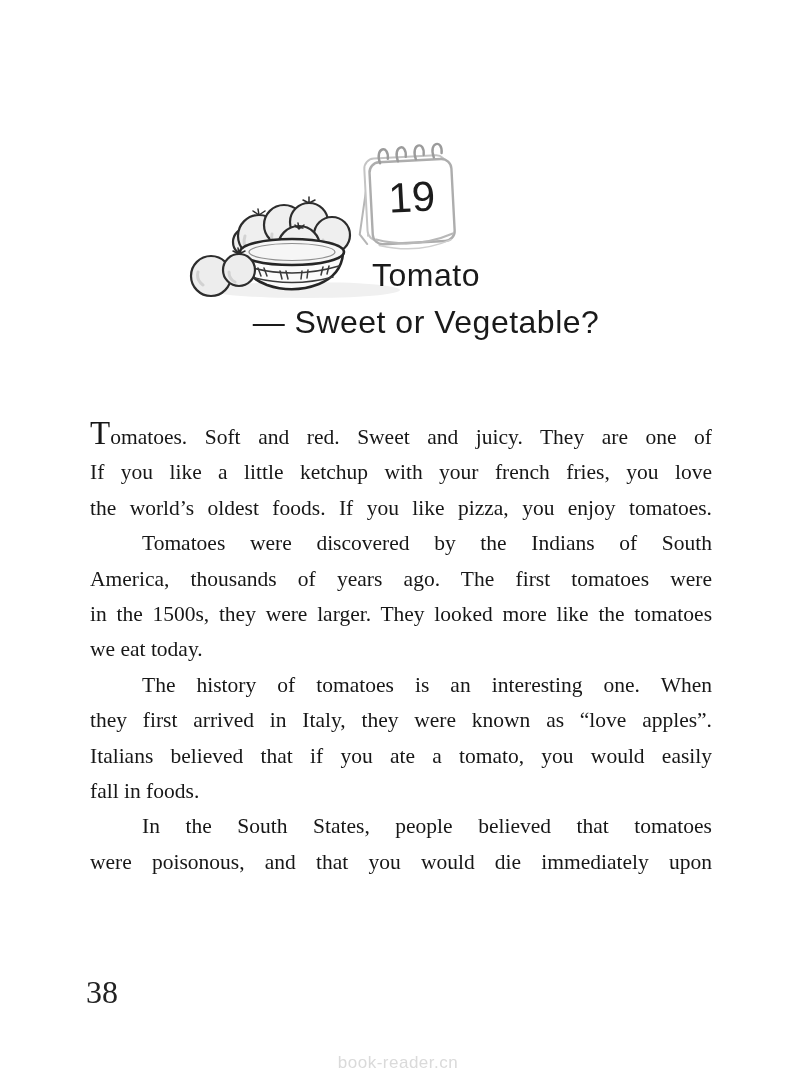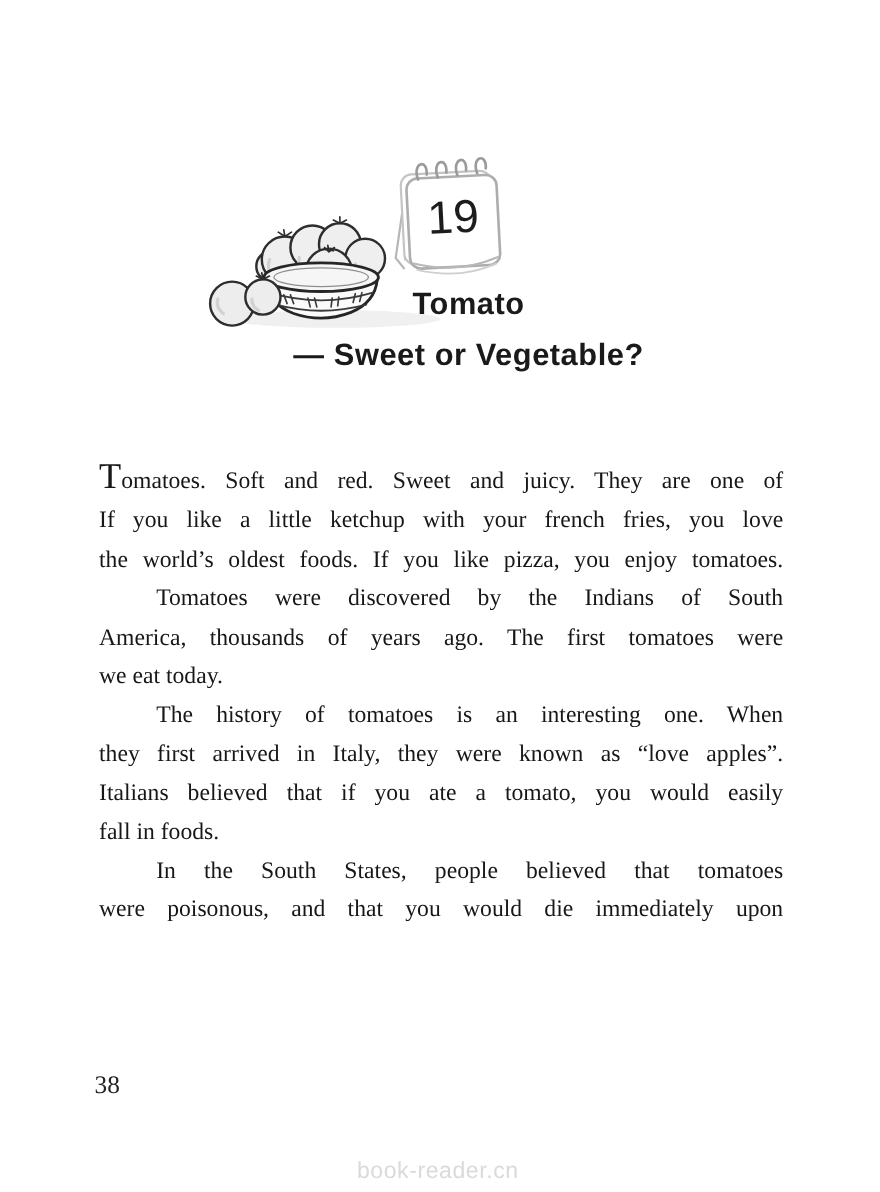--- a/index.html
+++ b/index.html
@@ -23,25 +23,25 @@
   }
 
   
   .title-block {
     position: absolute;
     left: 52px;
     top: 252px;
     width: 748px;
     text-align: center;
     font-family: "Liberation Sans", sans-serif;
-    font-size: 28px;
+    font-size: 32px;
     line-height: 47px;
     color: #1a1a1a;
     letter-spacing: 0.5px;
-    font-weight: 700;
+    font-weight: 400;
   }
 
   
   .body-text {
     position: absolute;
     left: 90px;
     top: 420px;
     width: 622px;
     font-size: 21.5px;
     line-height: 35.4px;
@@ -50,32 +50,32 @@
   .para { margin: 0; }
   .line { text-align: justify; text-align-last: justify; }
   .line.lastline { text-align-last: left; }
   .line.indent { text-indent: 52px; }
   .dropcap { font-size: 33px; line-height: 0; }
 
   .page-number {
     position: absolute;
     left: 86px;
     top: 974px;
-    font-size: 23px;
+    font-size: 32px;
     color: #222222;
   }
 
   .watermark {
     position: absolute;
     left: 0;
     top: 1053px;
     width: 796px;
     text-align: center;
     font-family: "Liberation Sans", sans-serif;
-    font-size: 21px;
+    font-size: 17px;
     color: #dadada;
     letter-spacing: 0.5px;
   }
 
   .cal-day {
     font-family: "Liberation Sans", sans-serif;
     font-size: 42px;
     fill: #1c1c1c;
   }
 </style>
@@ -168,20 +168,21 @@
 
   <div class="body-text">
       <div class="para">
         <div class="line"><span class="dropcap">T</span>omatoes. Soft and red. Sweet and juicy. They are one of</div>
         <div class="line">If you like a little ketchup with your french fries, you love</div>
         <div class="line">the world’s oldest foods. If you like pizza, you enjoy tomatoes.</div>
       </div>
       <div class="para">
         <div class="line indent">Tomatoes were discovered by the Indians of South</div>
         <div class="line">America, thousands of years ago. The first tomatoes were</div>
+        <div class="line">in the 1500s, they were larger. They looked more like the tomatoes</div>
         <div class="line lastline">we eat today.</div>
       </div>
       <div class="para">
         <div class="line indent">The history of tomatoes is an interesting one. When</div>
         <div class="line">they first arrived in Italy, they were known as “love apples”.</div>
         <div class="line">Italians believed that if you ate a tomato, you would easily</div>
         <div class="line lastline">fall in foods.</div>
       </div>
       <div class="para">
         <div class="line indent">In the South States, people believed that tomatoes</div>

